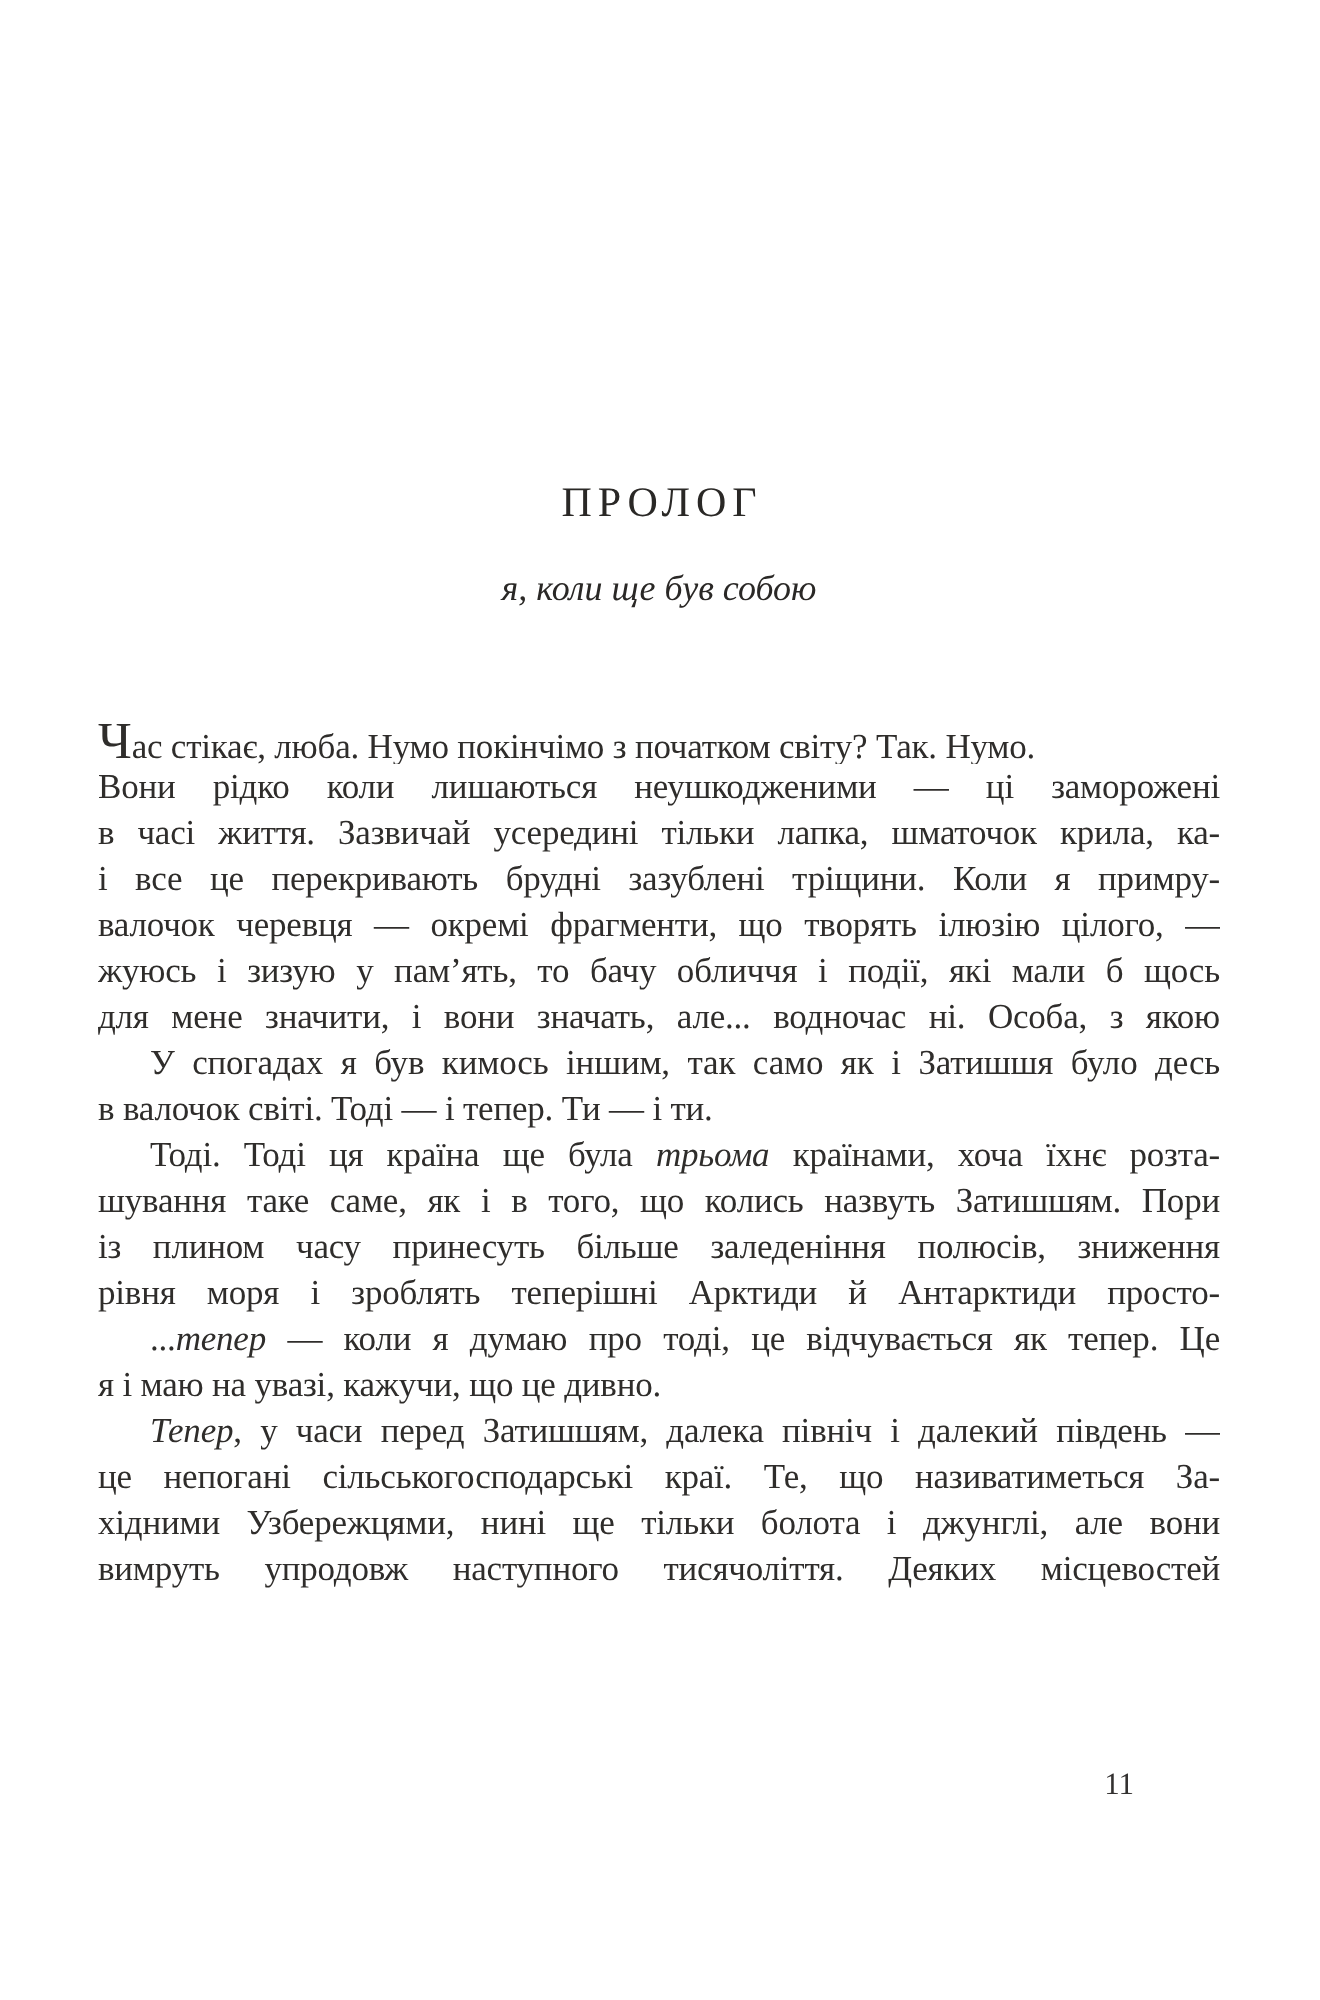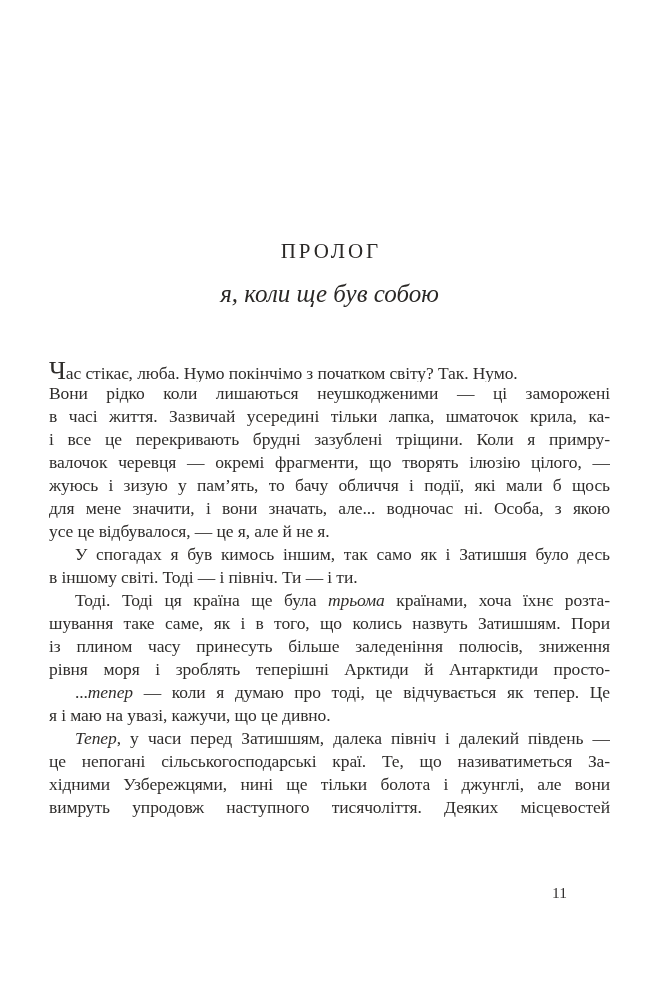--- a/index.html
+++ b/index.html
@@ -22,21 +22,21 @@
     line-height: 21px;
     letter-spacing: 0.14em;
     color: #2a2826;
     margin: 0 0 0 49px;
     width: 561px;
     text-indent: 0.14em; 
   }
   .chapter-subtitle {
     text-align: center;
     font-style: italic;
-    font-size: 25px;
+    font-size: 18px;
     line-height: 24px;
     margin: 20px 0 0 49px;
     width: 561px;
     color: #2a2826;
   }
   .body-text {
     margin: 53px 0 0 49px;
     width: 561px;
     font-size: 17.5px;
     letter-spacing: -0.1px;
@@ -74,25 +74,24 @@
       <div class="paragraph">
         <div class="line last"><span class="initial">Ч</span><span>ас стікає, люба. Нумо покінчімо з початком світу? Так. Нумо.</span></div>
       </div>
       <div class="paragraph">
         <div class="line"><span>Вони рідко коли лишаються неушкодженими — ці заморожені</span></div>
         <div class="line"><span>в часі життя. Зазвичай усередині тільки лапка, шматочок крила, ка-</span></div>
         <div class="line"><span>і все це перекривають брудні зазублені тріщини. Коли я примру-</span></div>
         <div class="line"><span>валочок черевця — окремі фрагменти, що творять ілюзію цілого, —</span></div>
         <div class="line"><span>жуюсь і зизую у пам’ять, то бачу обличчя і події, які мали б щось</span></div>
         <div class="line"><span>для мене значити, і вони значать, але... водночас ні. Особа, з якою</span></div>
-        <div class="line last"><span>усе це відбувалося, — це я, але й не я.</span></div>
       </div>
       <div class="paragraph">
         <div class="line indent"><span>У спогадах я був кимось іншим, так само як і Затишшя було десь</span></div>
-        <div class="line last"><span>в іншому світі. Тоді — і північ. Ти — і ти.</span></div>
+        <div class="line last"><span>в валочок світі. Тоді — і тепер. Ти — і ти.</span></div>
       </div>
       <div class="paragraph">
         <div class="line indent"><span>Тоді. Тоді ця країна ще була </span><span class="it">трьома</span><span> країнами, хоча їхнє розта-</span></div>
         <div class="line"><span>шування таке саме, як і в того, що колись назвуть Затишшям. Пори</span></div>
         <div class="line"><span>із плином часу принесуть більше заледеніння полюсів, зниження</span></div>
         <div class="line"><span>рівня моря і зроблять теперішні Арктиди й Антарктиди просто-</span></div>
       </div>
       <div class="paragraph">
         <div class="line indent"><span>...</span><span class="it">тепер</span><span> — коли я думаю про тоді, це відчувається як тепер. Це</span></div>
         <div class="line last"><span>я і маю на увазі, кажучи, що це дивно.</span></div>

